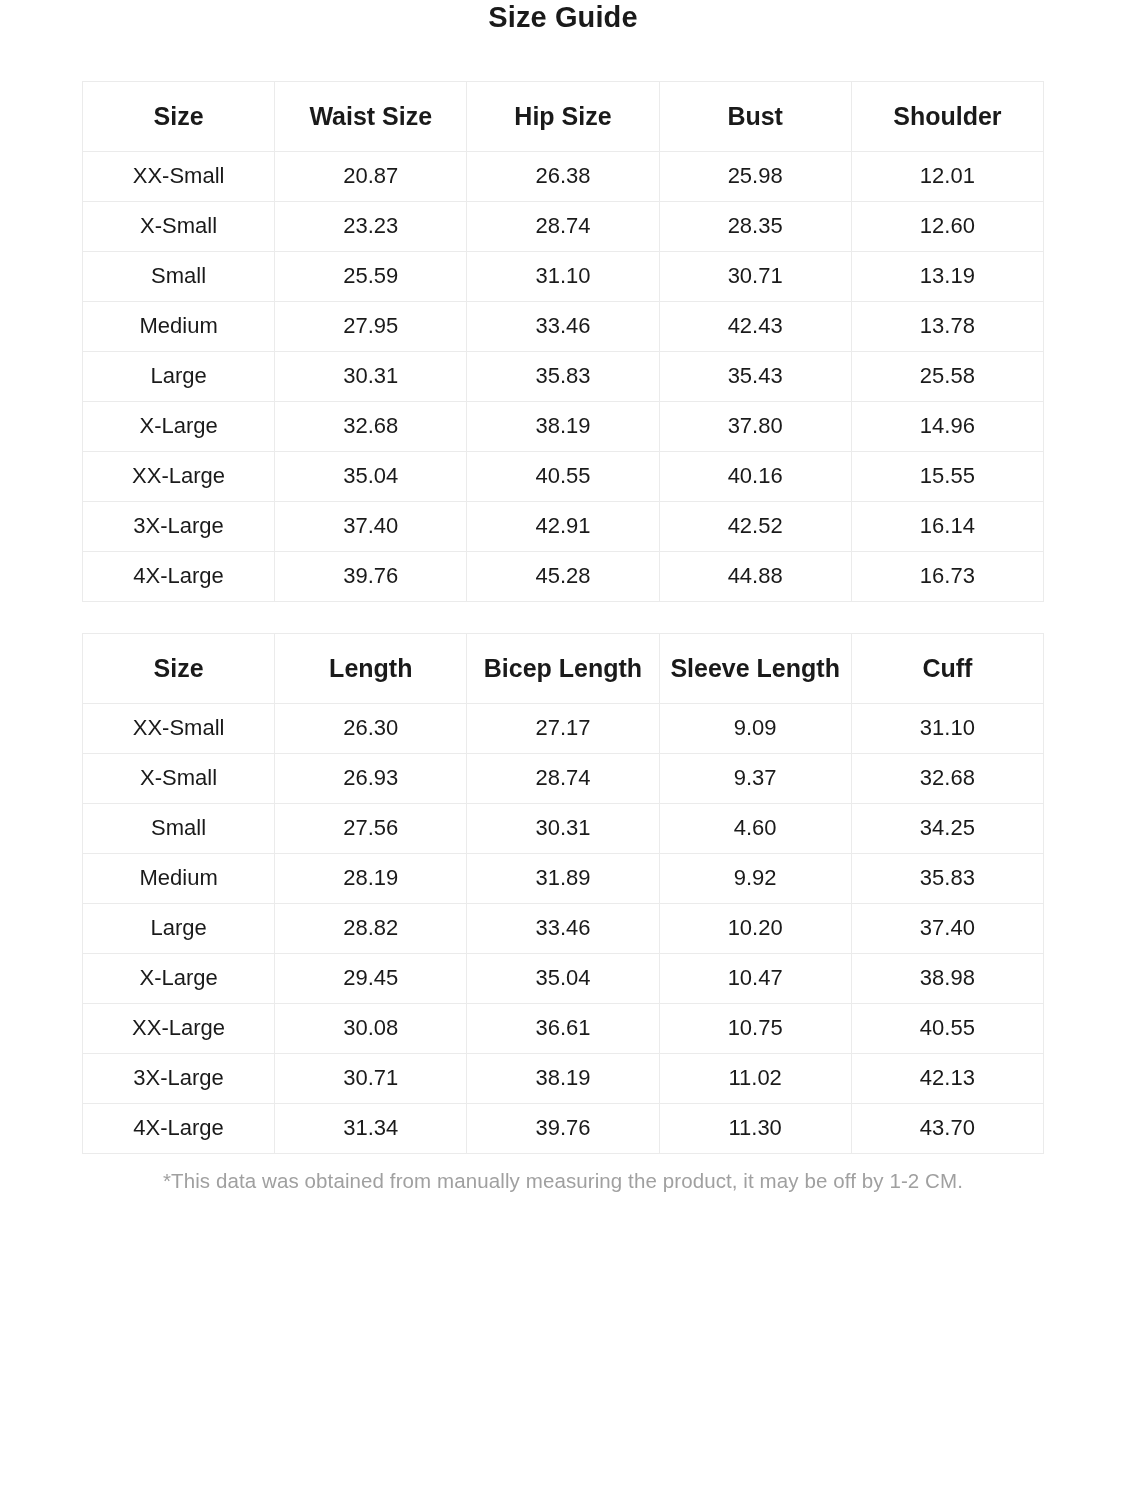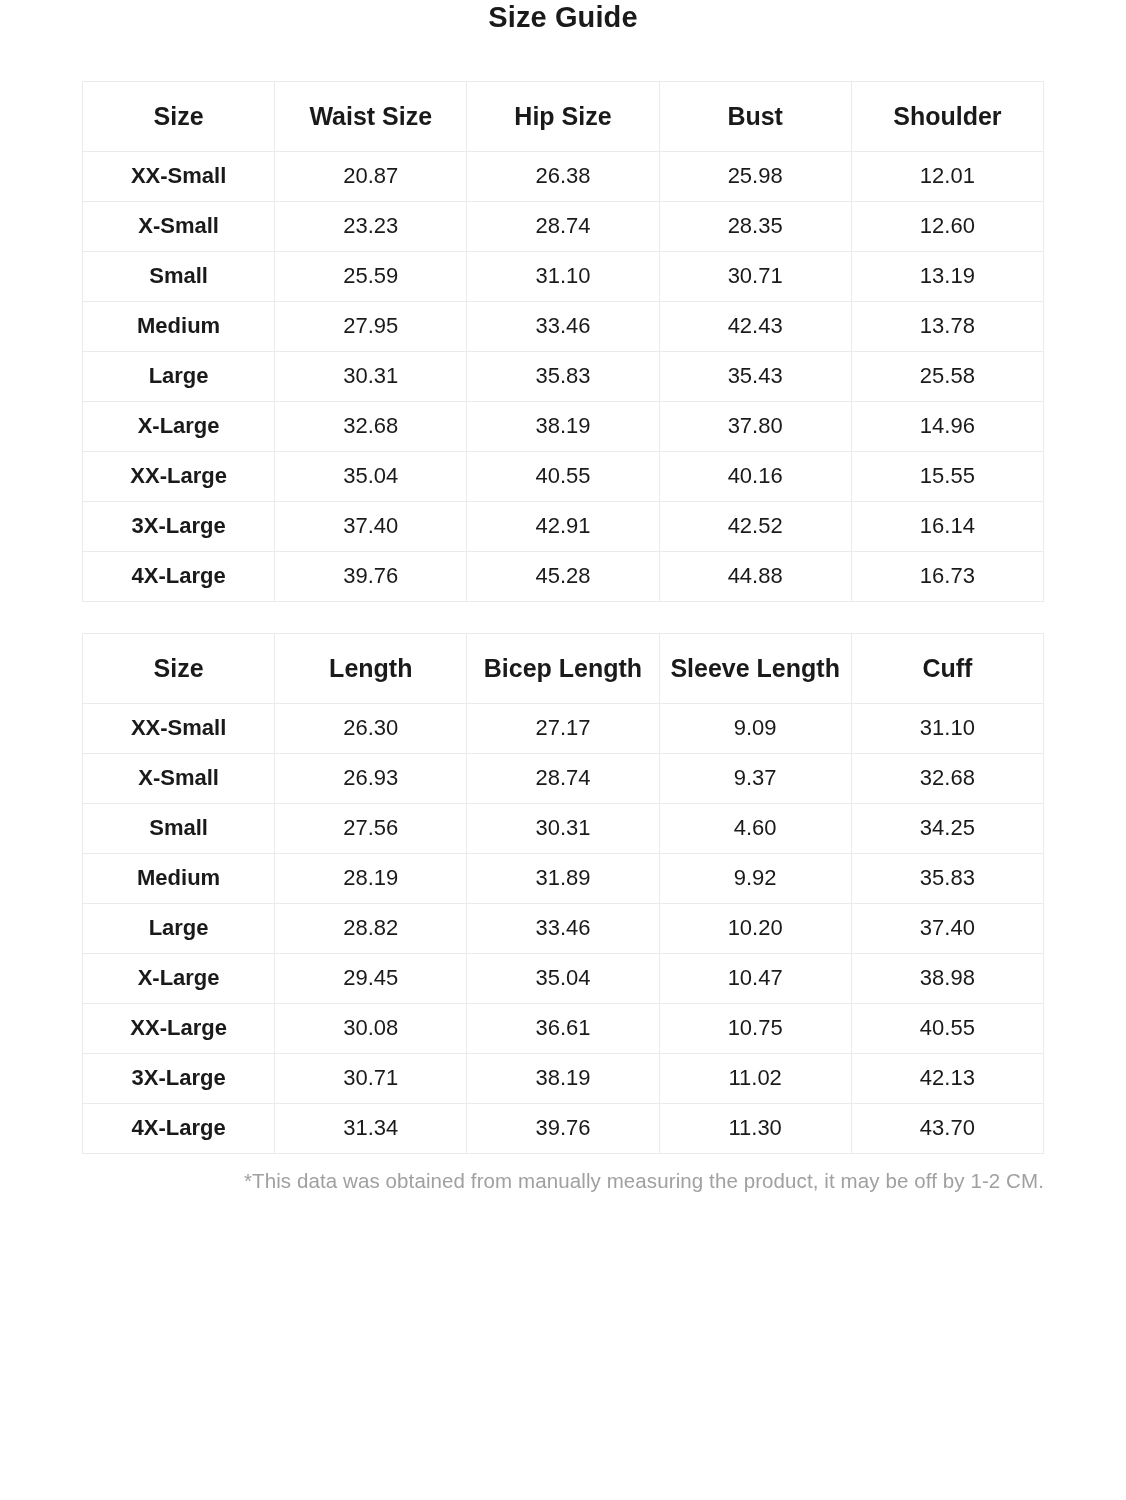--- a/index.html
+++ b/index.html
@@ -60,29 +60,29 @@
     font-weight: bold;
     color: #1a1a1a;
     padding: 4px 6px;
   }
   table.size-table tbody td {
     font-size: 22px;
     font-weight: normal;
     color: #1a1a1a;
   }
   table.size-table tbody td.size-cell {
-    font-weight: bold;
+    font-weight: normal;
   }
   .footnote {
     width: 962px;
     margin: 0 auto;
     padding-top: 14px;
     font-size: 20.5px;
     color: #a0a0a0;
-    text-align: right;
+    text-align: center;
     line-height: 1.3;
     letter-spacing: 0.1px;
   }
 </style>
 </head>
 <body>
 
 <div class="page">
 
   <h1 class="title">Size Guide</h1>

